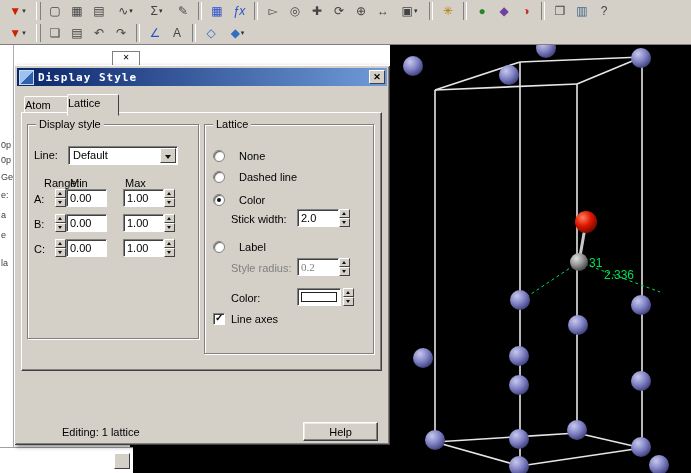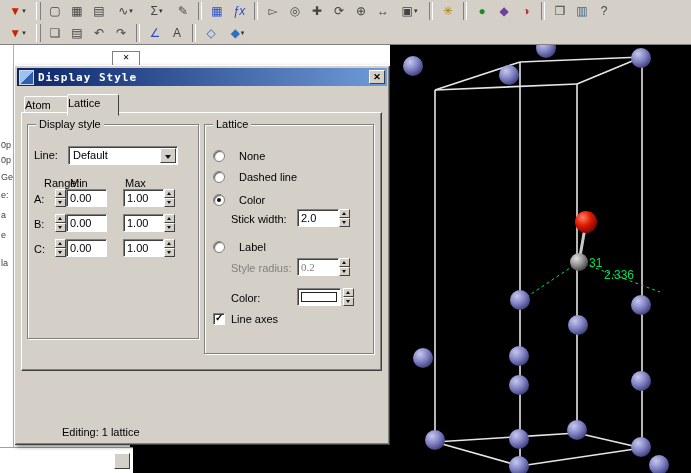--- a/index.html
+++ b/index.html
@@ -395,13 +395,14 @@
         </span>
 
       <div class="cb-row" style="top:187px">
         <span class="cb checked"></span>
         <span>Line axes</span>
       </div>
     </div>
   </div>
 
   <span class="status-text">Editing: 1 lattice</span>
+  <button class="btn-help">Help</button>
 </div>
 
 </body></html>

